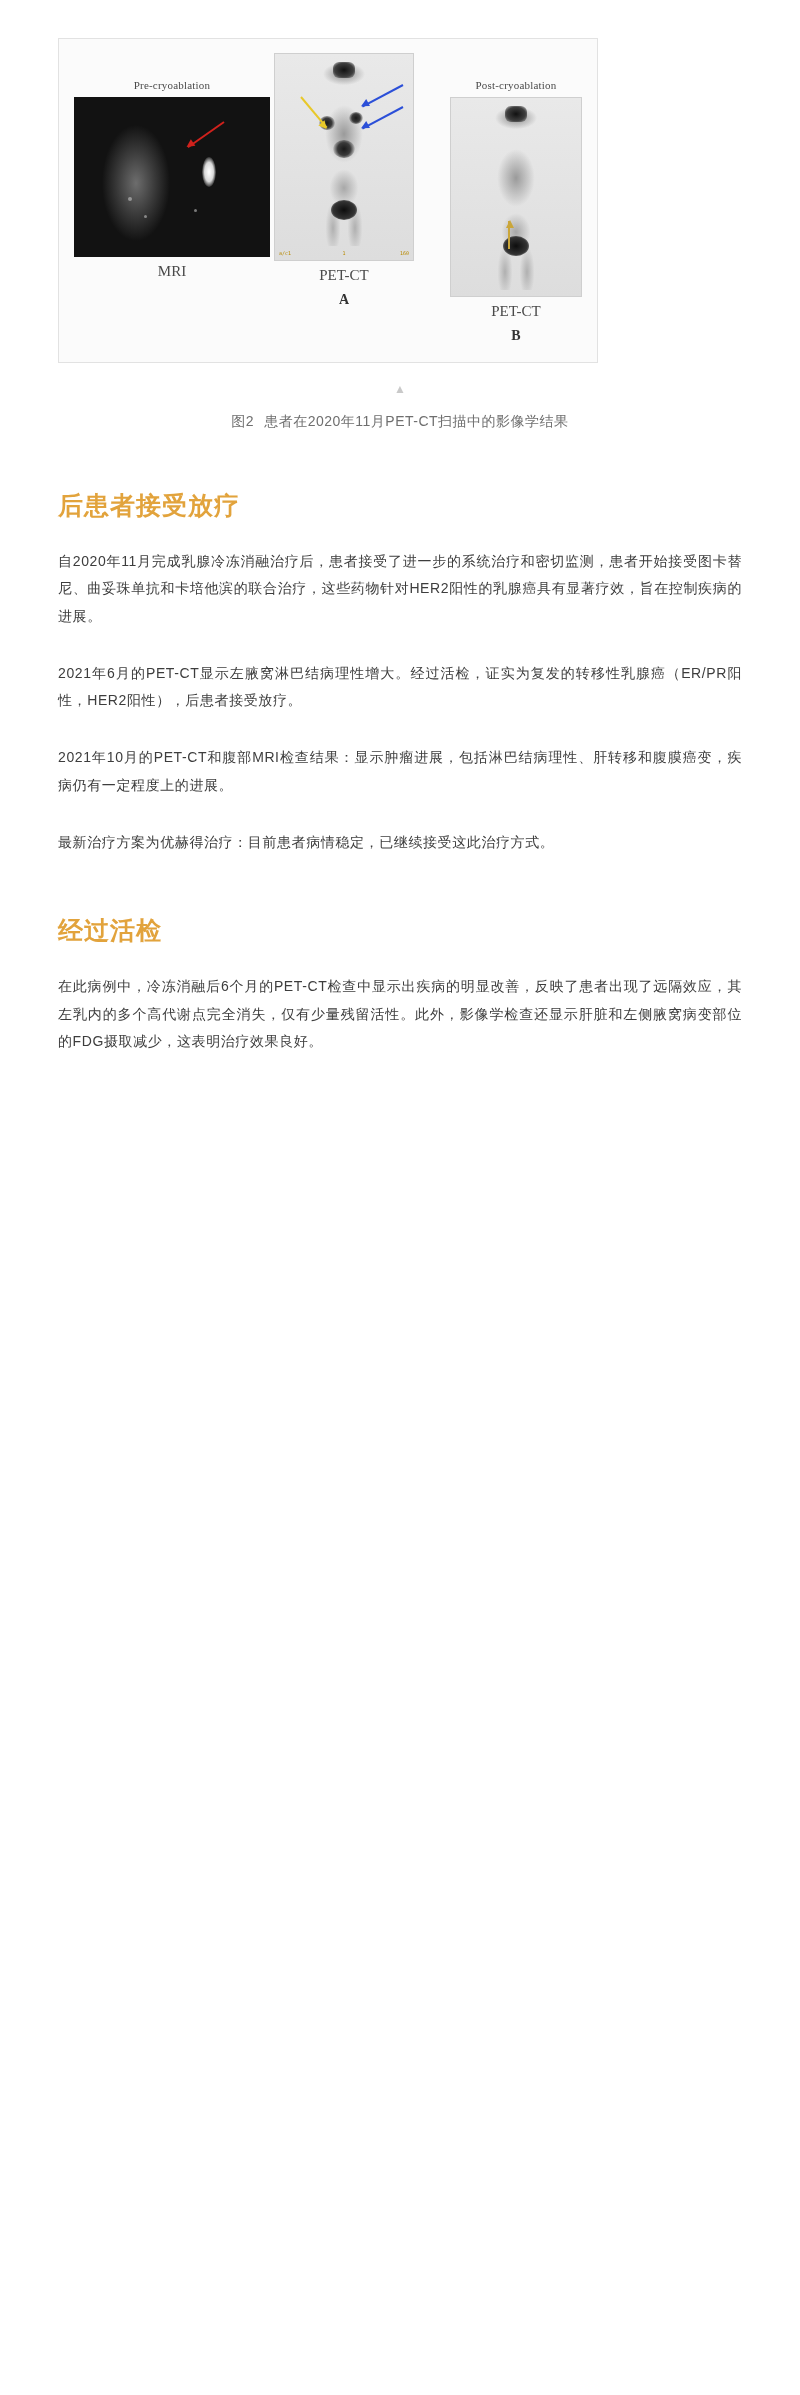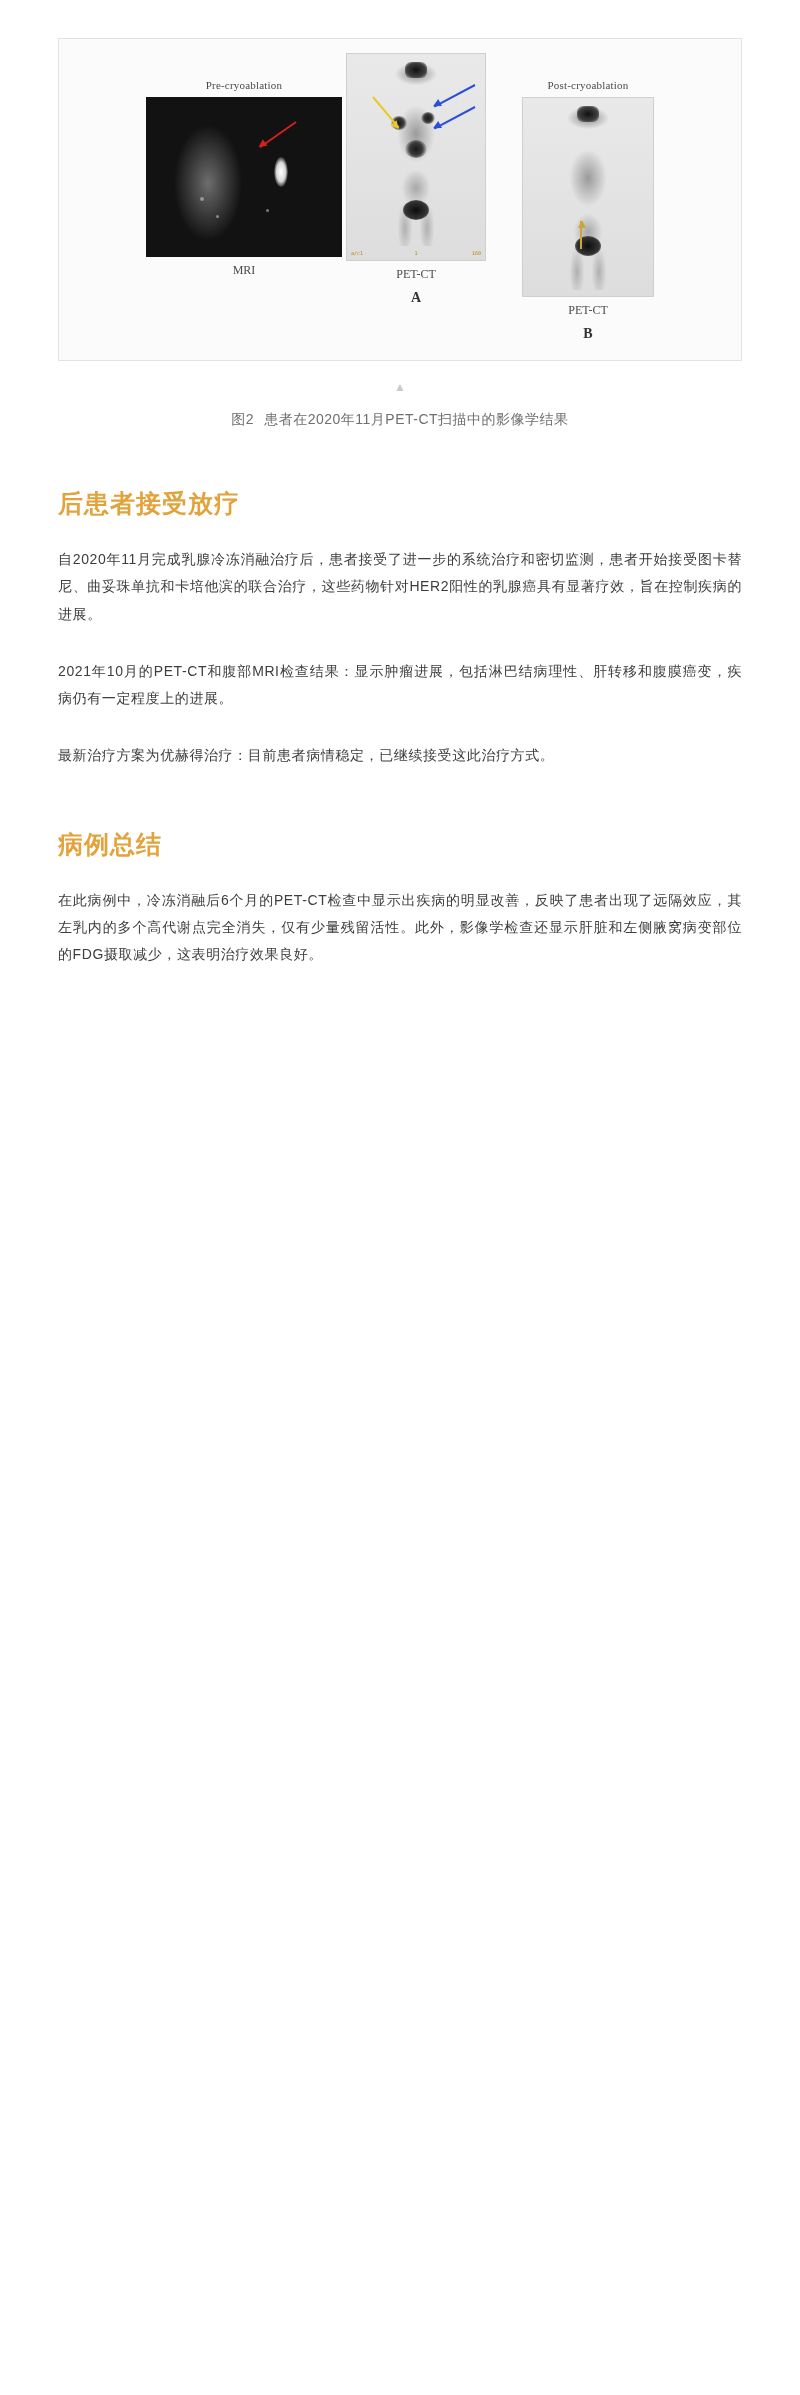--- a/index.html
+++ b/index.html
@@ -21,42 +21,42 @@
     background: #ffffff;
   }
 
   
   .figure-card {
     margin-top: 38px;
     border: 1px solid #e2e2e2;
     background: #fbfbfb;
     padding: 14px 12px 18px 12px;
     box-sizing: border-box;
-    width: 684px;
+    width: 540px;
   }
   .figure-inner {
     display: flex;
     align-items: flex-start;
     justify-content: center;
     gap: 0px;
   }
   .panel {
     position: relative;
   }
   .panel-title {
     text-align: center;
     font-size: 11px;
     color: #4a4a4a;
     font-family: "Liberation Serif", serif;
     margin-bottom: 6px;
     letter-spacing: .2px;
   }
   .panel-caption {
     text-align: center;
-    font-size: 12px;
+    font-size: 15px;
     color: #4a4a4a;
     font-family: "Liberation Serif", serif;
     margin-top: 6px;
   }
   .panel-letter {
     text-align: center;
     font-size: 14px;
     color: #333;
     font-family: "Liberation Serif", serif;
     margin-top: 8px;
@@ -271,22 +271,23 @@
 
   <div class="fig-scroll-hint">▲</div>
 
   <div class="fig-caption">
     <span class="cap-label">图2</span><span>患者在2020年11月PET-CT扫描中的影像学结果</span>
   </div>
 
   <h2 class="section">后患者接受放疗</h2>
   <div class="body-block">
     <p class="para">自2020年11月完成乳腺冷冻消融治疗后，患者接受了进一步的系统治疗和密切监测，患者开始接受图卡替尼、曲妥珠单抗和卡培他滨的联合治疗，这些药物针对HER2阳性的乳腺癌具有显著疗效，旨在控制疾病的进展。</p>
+    <p class="para">2021年6月的PET-CT显示左腋窝淋巴结病理性增大。经过活检，证实为复发的转移性乳腺癌（ER/PR阳性，HER2阳性），后患者接受放疗。</p>
     <p class="para">2021年10月的PET-CT和腹部MRI检查结果：显示肿瘤进展，包括淋巴结病理性、肝转移和腹膜癌变，疾病仍有一定程度上的进展。</p>
     <p class="para">最新治疗方案为优赫得治疗：目前患者病情稳定，已继续接受这此治疗方式。</p>
   </div>
 
-  <h2 class="section">病例总结</h2>
+  <h2 class="section">经过活检</h2>
   <div class="body-block">
     <p class="para">在此病例中，冷冻消融后6个月的PET-CT检查中显示出疾病的明显改善，反映了患者出现了远隔效应，其左乳内的多个高代谢点完全消失，仅有少量残留活性。此外，影像学检查还显示肝脏和左侧腋窝病变部位的FDG摄取减少，这表明治疗效果良好。</p>
   </div>
 
 </div>
 
 </body></html>

